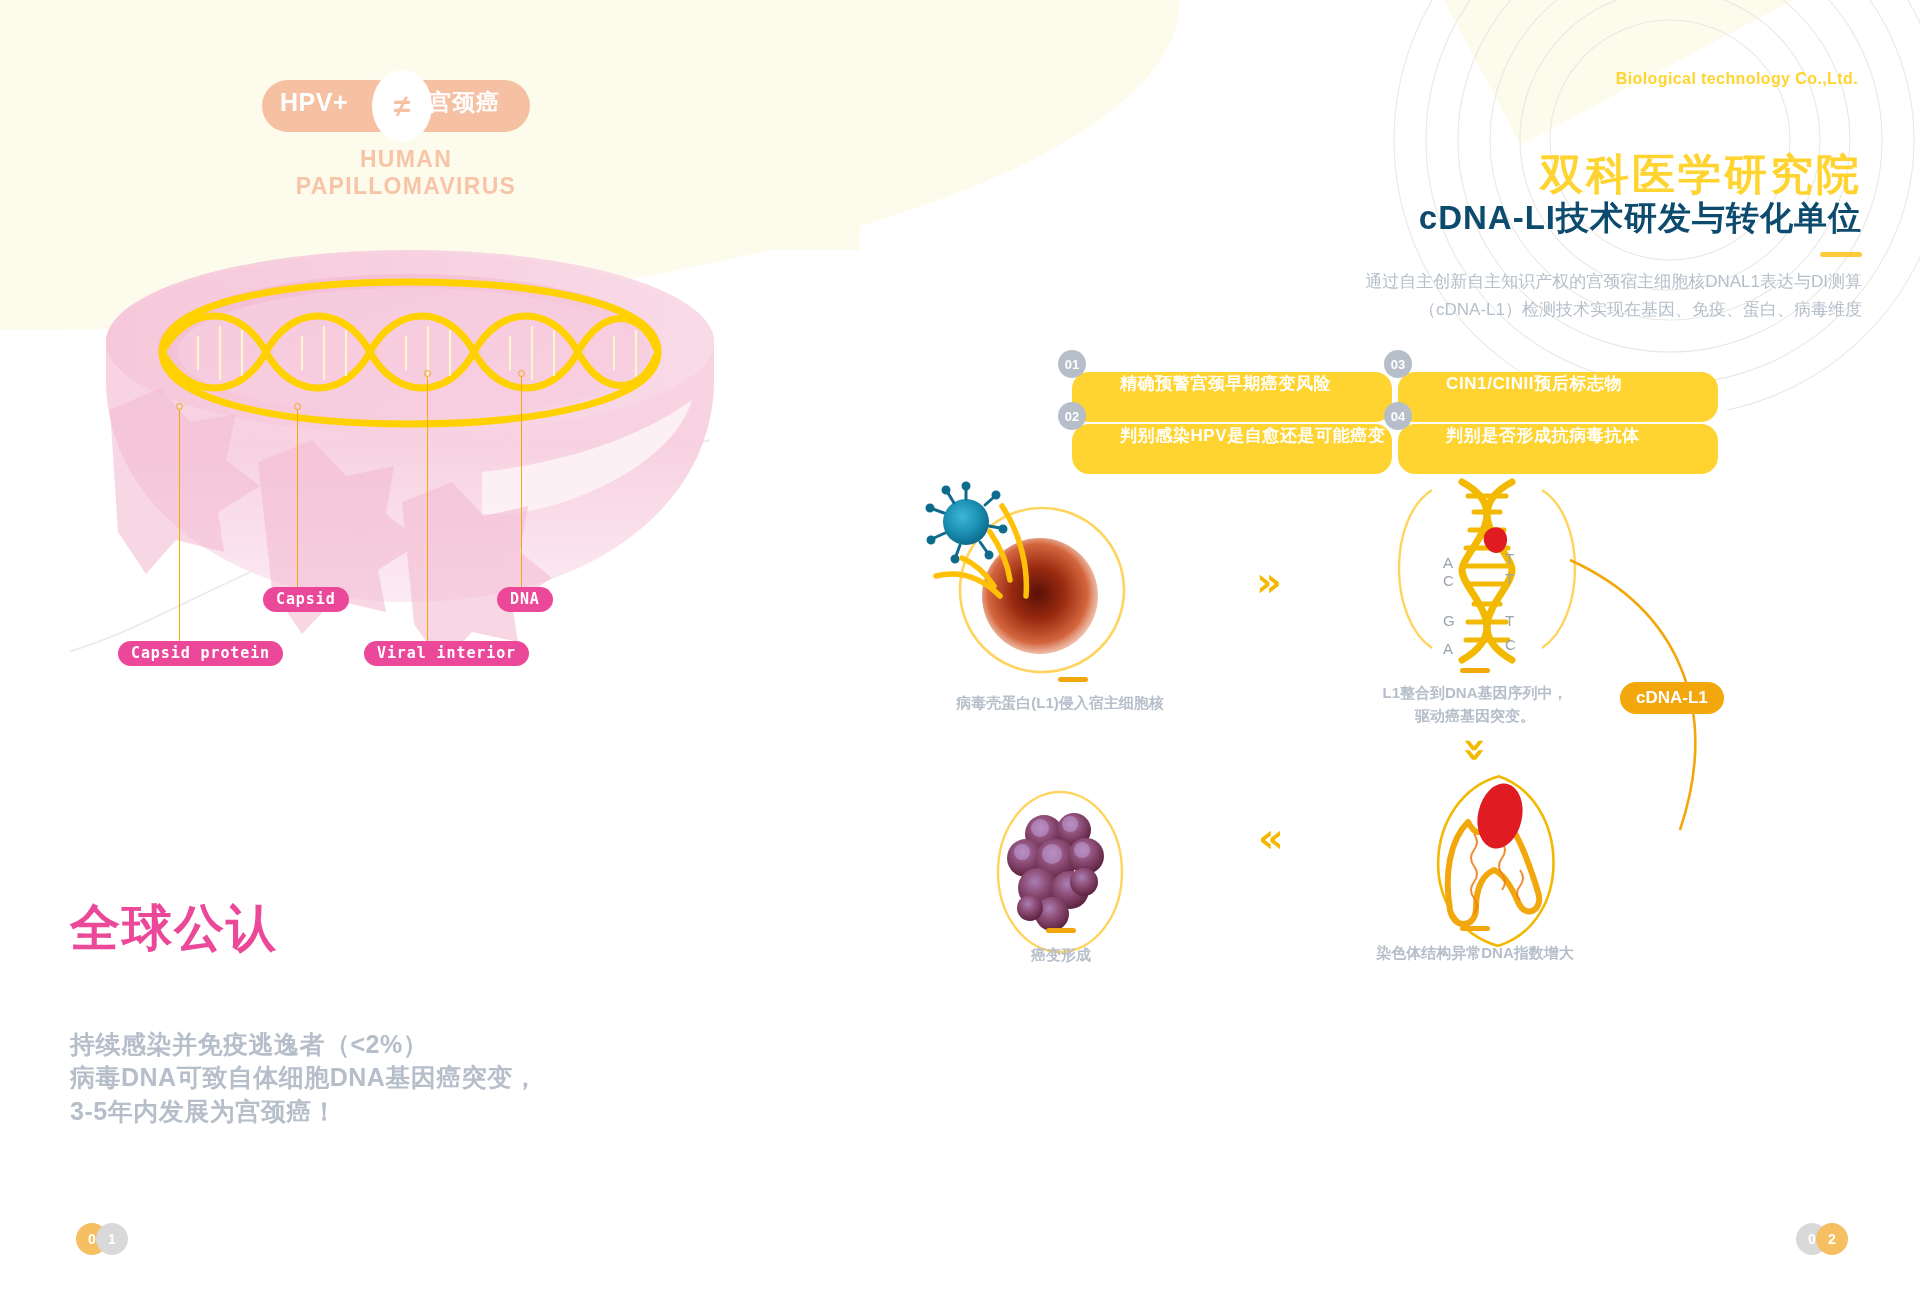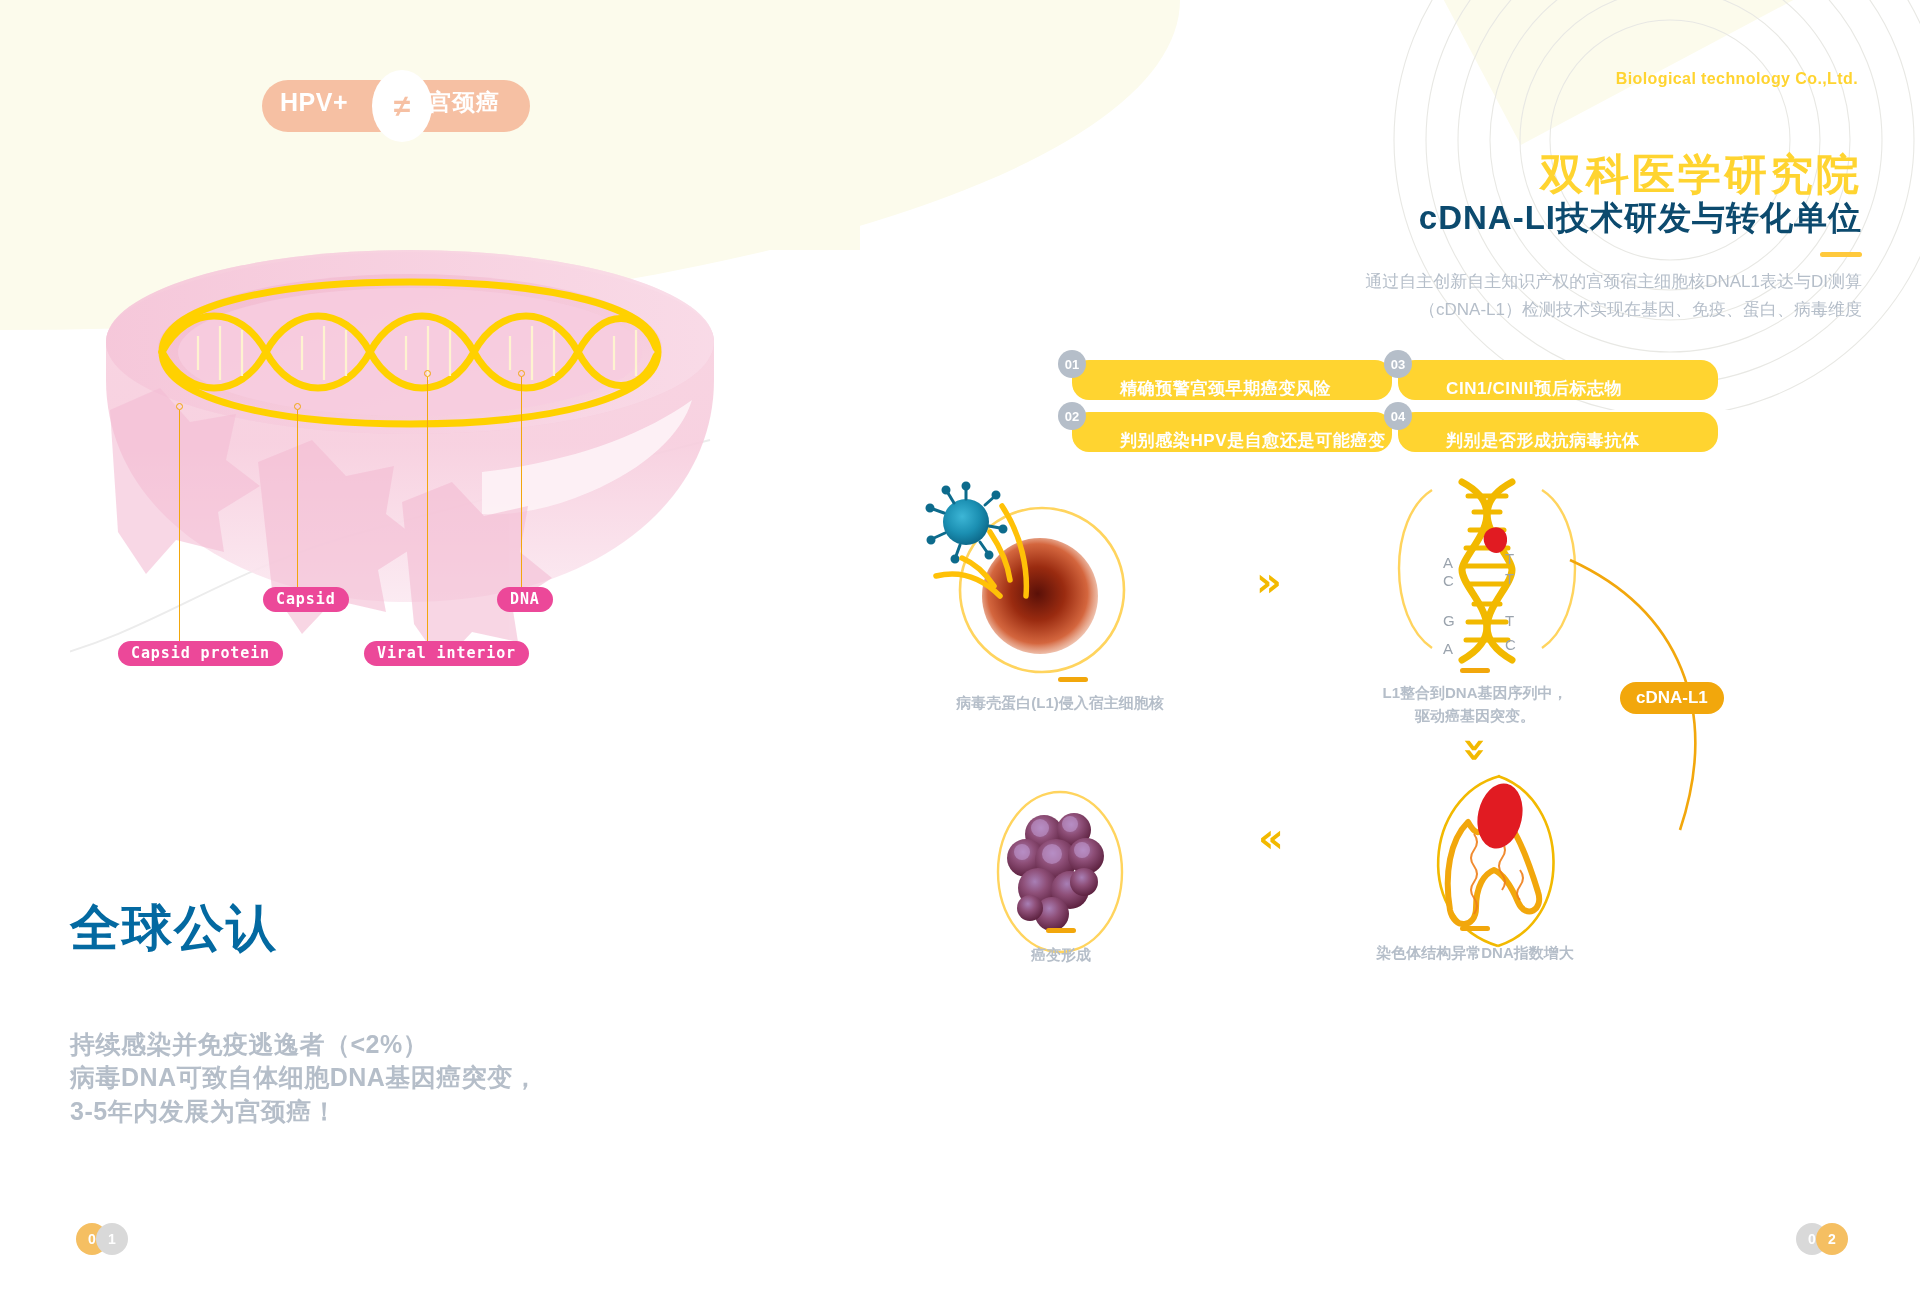--- a/index.html
+++ b/index.html
@@ -73,21 +73,21 @@
   }
   .leader { position:absolute; width:1px; background:#f2a70c; }
   .leader-dot {
     position:absolute; width:7px; height:7px; border:1.4px solid #f2a70c;
     border-radius:50%; background:transparent;
   }
 
   
   .global-title {
     position:absolute; left:70px; top:895px;
-    font-size:50px; font-weight:bold; color:#0369a1; letter-spacing:2px;
+    font-size:50px; font-weight:bold; color:#ec4899; letter-spacing:2px;
   }
   .stat-line {
     position:absolute; left:70px; top:976px; white-space:nowrap;
     color:#ffd430; font-weight:bold;
   }
   .stat-line .big { font-size:30px; letter-spacing:.5px; }
   .stat-line .mid { font-size:21px; letter-spacing:.5px; }
   .note-block {
     position:absolute; left:70px; top:1028px;
     color:#b5bec9; font-size:25px; font-weight:bold; line-height:1.33;
@@ -137,23 +137,23 @@
 
   
   .feat { position:absolute; height:34px; }
   .feat .num {
     position:absolute; left:0; top:-10px; width:28px; height:28px;
     background:#b5bec9; color:#fff; border-radius:50%;
     display:flex; align-items:center; justify-content:center;
     font-size:13px; font-weight:bold; z-index:3;
   }
   .feat .bar {
-    position:absolute; left:14px; top:0; height:40px;
+    position:absolute; left:14px; top:12px; height:50px;
     background:#ffd430; border-radius:17px;
-    display:flex; align-items:flex-end; z-index:2;
+    display:flex; align-items:flex-start; z-index:2;
   }
   .feat .txt {
     color:#ffffff; font-size:17px; font-weight:bold; letter-spacing:.6px;
     padding-left:48px; white-space:nowrap;
   }
 
   
   .proc { position:absolute; left:0; top:470px; width:920px; height:480px; }
   .proc-cap {
     position:absolute; color:#b5bec9; font-size:15px; font-weight:bold;
@@ -197,20 +197,21 @@
 
   <div class="left-col">
 
     <div class="hpv-badge-wrap">
       <div class="hpv-pill"></div>
       <div class="hpv-left-text">HPV+</div>
       <div class="neq-circle">≠</div>
       <div class="hpv-right-text">宫颈癌</div>
     </div>
 
+    <div class="hpv-sub">HUMAN  PAPILLOMAVIRUS</div>
 
     <div class="virus-art">
       <svg width="680" height="430" viewBox="0 0 680 430">
         <defs>
           <linearGradient id="bowlOuter" x1="0" y1="0" x2="0" y2="1">
             <stop offset="0%" stop-color="#f8d2e0"></stop>
             <stop offset="55%" stop-color="#f7cede"></stop>
             <stop offset="100%" stop-color="#fbe9f1"></stop>
           </linearGradient>
           <linearGradient id="bowlInner" x1="0" y1="0" x2="1" y2="1">

